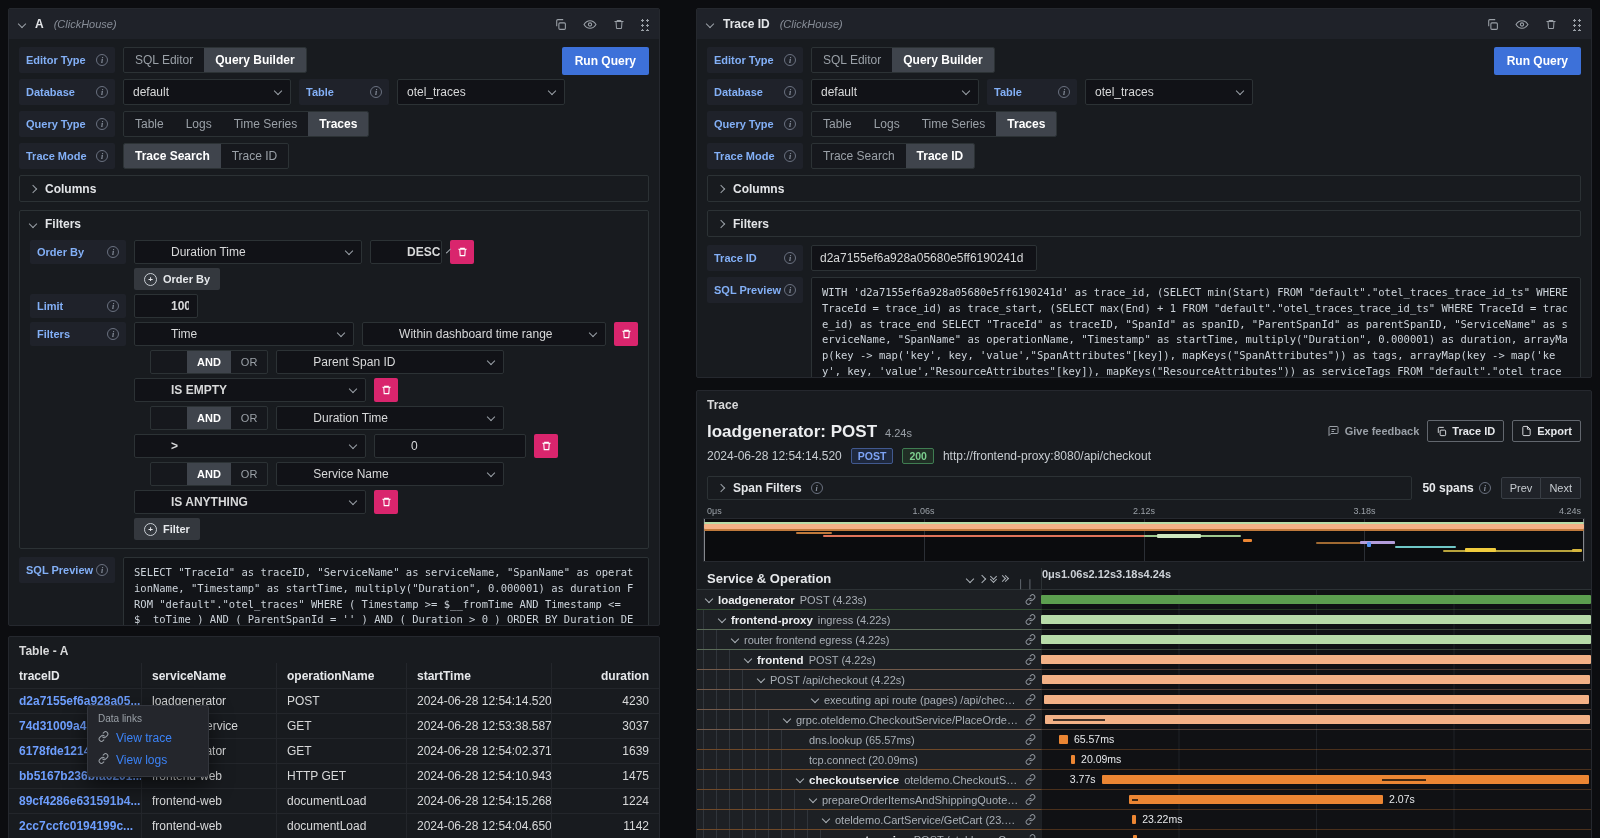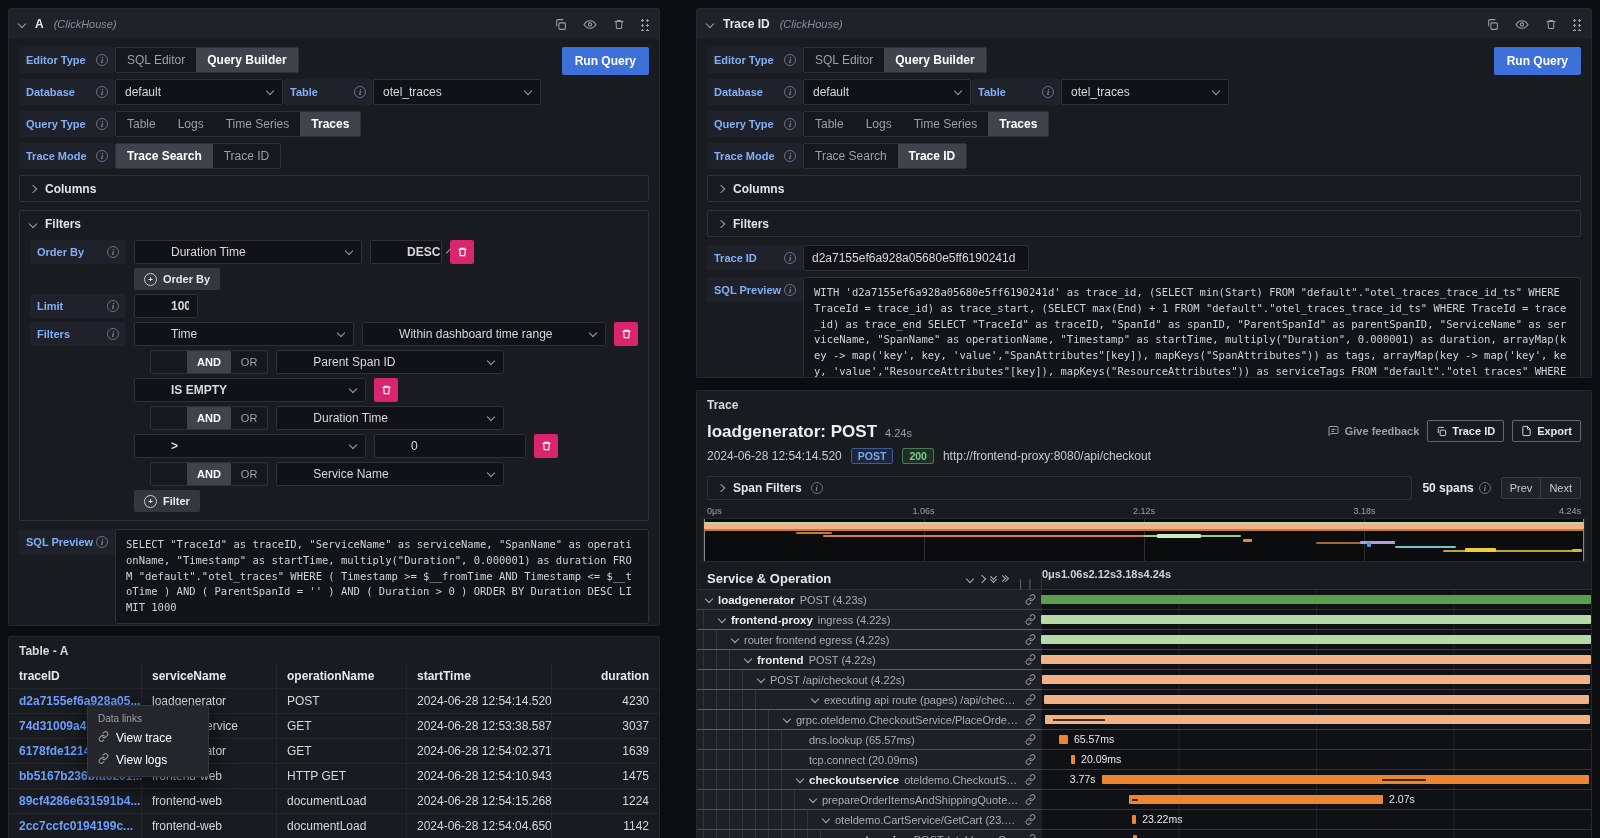--- a/index.html
+++ b/index.html
@@ -13,21 +13,21 @@
 
   
   .qhead { height:30px; background:#1f2229; display:flex; align-items:center; gap:10px; padding:0 10px; }
   .refid { font-weight:bold; font-size:12px; color:#e3e5e8; }
   .ds { font-style:italic; color:#868c96; font-size:11px; }
   .hicons { margin-left:auto; display:flex; gap:16px; align-items:center; color:#9aa0a7; }
   .hicons svg { display:block; }
   .grip { width:8px; height:13px; background:radial-gradient(circle,#9aa0a7 1.1px,transparent 1.3px); background-size:5px 5px; background-position:-1px 0; }
 
   .qbody { padding:8px 10px 0 10px; position:relative; }
-  .frow { display:flex; align-items:center; gap:0; margin-bottom:6px; }
+  .frow { display:flex; align-items:center; gap:8px; margin-bottom:6px; }
   .flabel { flex:0 0 96px; height:26px; background:#1f222a; border-radius:2px; display:flex; align-items:center; justify-content:space-between; padding:0 7px; color:#83b0f7; font-size:11px; font-weight:bold; }
   .info { width:12px; height:12px; border:1px solid #6a7widt08; border:1px solid #6a7180; color:#8b93a0; border-radius:50%; font-size:8px; font-style:italic; font-family:"Liberation Serif",serif; display:inline-flex; align-items:center; justify-content:center; flex:0 0 12px; }
   .seg { display:flex; align-items:stretch; background:#16181d; border:1px solid #2c3235; border-radius:2px; height:26px; overflow:hidden; }
   .seg > div { padding:0 11px; display:flex; align-items:center; font-size:12px; color:#9aa0a7; cursor:pointer; white-space:nowrap; }
   .seg > div.on { background:#3f444c; color:#fff; font-weight:bold; }
   .dd { background:#111217; border:1px solid #2c3235; border-radius:2px; height:26px; display:flex; align-items:center; justify-content:space-between; padding:0 9px; font-size:12px; color:#d8d9da; gap:8px; white-space:nowrap; }
   .dd .cv { color:#9aa0a7; margin-top:-3px; }
   .inp { background:#111217; border:1px solid #2c3235; border-radius:2px; height:26px; padding:0 8px; font-size:12px; color:#d8d9da; font-family:inherit; }
   .cv { display:inline-block; width:6px; height:6px; border-right:1.5px solid currentColor; border-bottom:1.5px solid currentColor; }
   .cv-d { transform:rotate(45deg); }
@@ -51,21 +51,21 @@
   .pt-title { padding:7px 10px 5px 10px; font-size:12px; font-weight:bold; color:#d8d9da; }
   .tbl { width:100%; }
   .tr { display:flex; border-bottom:1px solid #23262b; align-items:center; height:25px; }
   .tr .c { padding:0 10px; overflow:hidden; white-space:nowrap; border-right:1px solid #23262b; height:100%; display:flex; align-items:center; }
   .tr .c:last-child { border-right:none; }
   .c1{flex:0 0 133px;} .c2{flex:0 0 135px;} .c3{flex:0 0 130px;} .c4{flex:0 0 145px;} .c5{flex:1; justify-content:flex-end;}
   .tr.head { font-weight:bold; color:#e6e8eb; height:26px; }
   .tlink { color:#6e9fff; font-weight:bold; cursor:pointer; }
   .dlinks { position:absolute; left:78px; top:68px; width:122px; background:#24262c; border:1px solid #33363d; border-radius:3px; box-shadow:0 8px 22px rgba(0,0,0,.55); padding:7px 10px 9px 10px; z-index:6; }
   .dl-title { font-size:10px; color:#9aa0a7; margin-bottom:7px; }
-  .dl-item { display:flex; align-items:center; gap:7px; font-size:12px; color:#ffffff; margin-bottom:8px; cursor:pointer; }
+  .dl-item { display:flex; align-items:center; gap:7px; font-size:12px; color:#3b82f6; margin-bottom:8px; cursor:pointer; }
   .dl-item:last-child { margin-bottom:0; }
   .dl-item svg { color:#9aa0a7; }
 
   
   .tp-title { padding:7px 0 0 10px; font-size:12px; font-weight:bold; color:#d8d9da; }
   .tp-namerow { display:flex; align-items:baseline; gap:8px; padding:8px 10px 0 10px; }
   .tp-name { font-size:17px; font-weight:bold; color:#eceef0; }
   .tp-dur { font-size:11px; color:#9aa0a7; }
   .tp-actions { margin-left:auto; display:flex; align-items:center; gap:8px; }
   .feedback { display:flex; align-items:center; gap:5px; color:#9aa0a7; font-size:11px; font-weight:bold; cursor:pointer; }
@@ -302,20 +302,31 @@
         </div>
         <div class="f-row" style="margin-left:120px">
           <div class="seg seg-sm">
             <div class="on">AND</div>
             <div>OR</div>
           </div>
           <div class="dd" style="width:228px">
               <span>Service Name</span>
               <span class="cv cv-d"></span>
             </div>
+        </div>
+        <div class="f-row" style="margin-left:104px">
+          <div class="dd" style="width:232px">
+              <span style="font-weight:bold">IS ANYTHING</span>
+              <span class="cv cv-d"></span>
+            </div>
+          <button class="btn-pink">
+              <svg width="11" height="12" viewBox="0 0 24 24" fill="none" stroke="currentColor" stroke-width="2.4">
+                <path d="M3 6h18M8 6V4h8v2M6 6l1 14h10l1-14"></path>
+              </svg>
+            </button>
         </div>
         <div class="f-row" style="margin-left:104px;margin-bottom:0">
           <button class="btn-gray" style="height:22px">
               <span class="circ-ic">+</span>
               <span>Filter</span>
             </button>
         </div>
       </div>
     </div>
     <div class="frow" style="align-items:flex-start">

